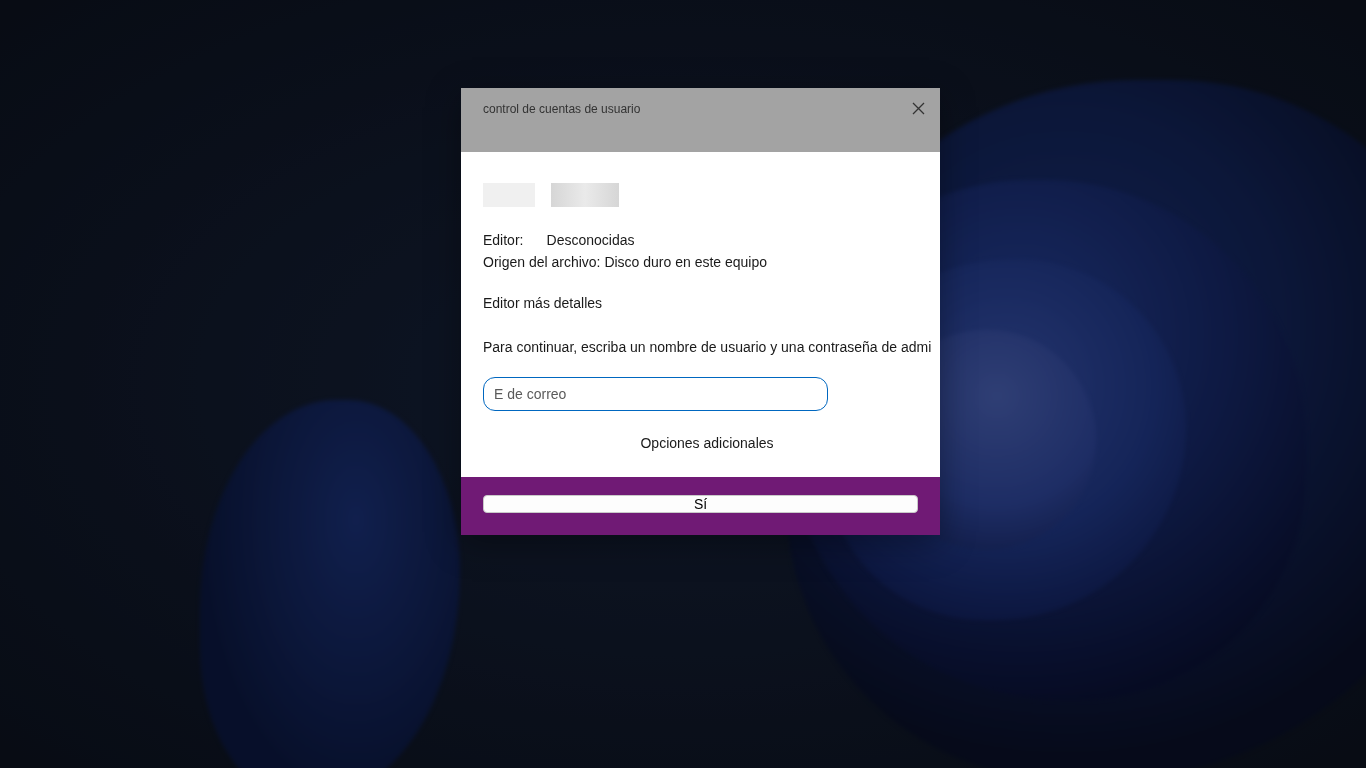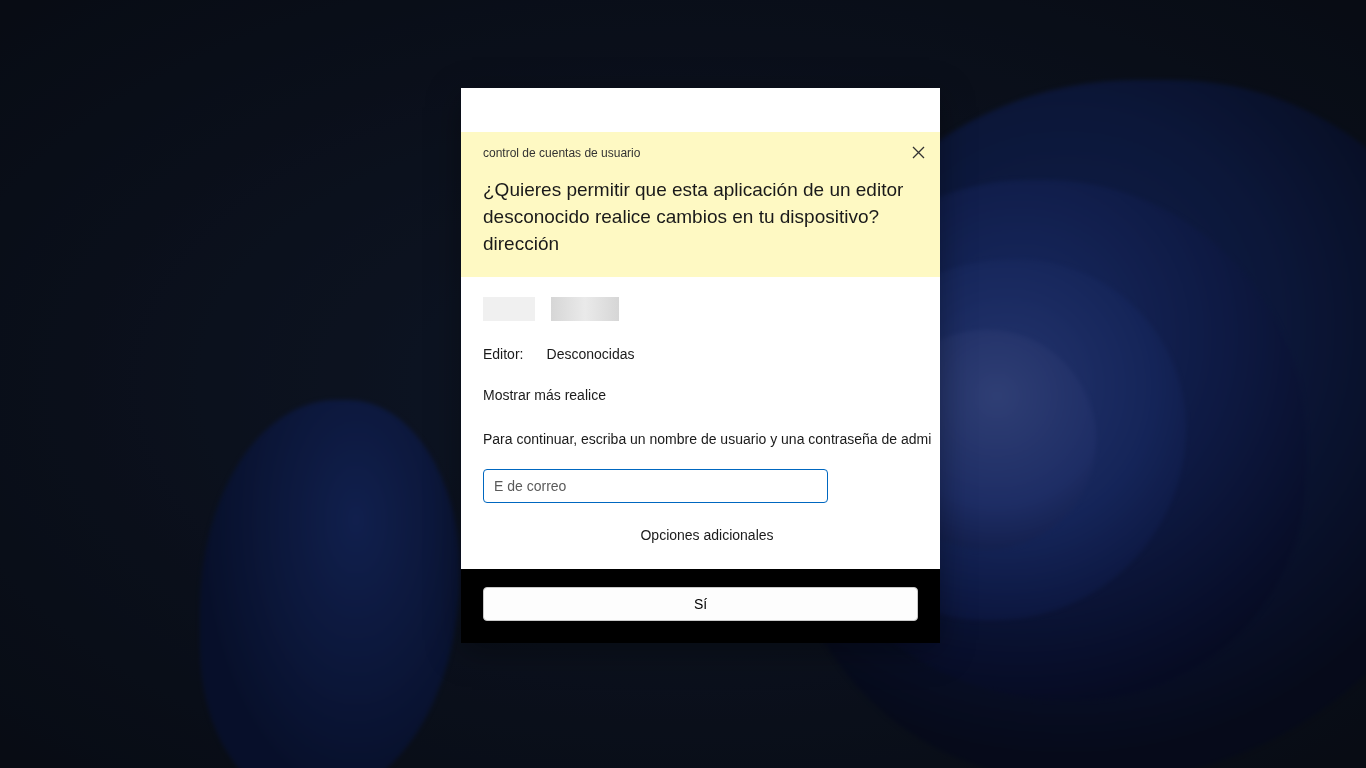--- a/index.html
+++ b/index.html
@@ -72,24 +72,23 @@
       position: absolute;
       left: 461px;
       top: 88px;
       width: 479px;
       background: #ffffff;
       box-shadow: 0 8px 32px rgba(0,0,0,0.35);
       font-size: 14px;
       color: #1a1a1a;
     }
     .uac-header {
-      background: #fef9c3;
+      background: #a3a3a3;
       padding: 14px 22px 20px 22px;
       position: relative;
-      margin-top: 44px;
     }
     .uac-title {
       font-size: 12px;
       color: #333;
       margin-bottom: 16px;
     }
     .uac-question {
       font-size: 19px;
       line-height: 27px;
       color: #1a1a1a;
@@ -109,20 +108,21 @@
       color: #333;
     }
     .close-btn svg {
       width: 13px;
       height: 13px;
     }
 
     .uac-body {
       padding: 20px 9px 26px 22px;
       background: #fff;
+      margin-top: 11px;
     }
     .redacted-row {
       display: flex;
       gap: 16px;
       margin-bottom: 22px;
     }
     .redacted-box-a {
       width: 52px;
       height: 24px;
       background: #f0f0f0;
@@ -153,21 +153,21 @@
       font-size: 14px;
       color: #1a1a1a;
       margin-bottom: 22px;
       white-space: nowrap;
       overflow: hidden;
     }
     .input-field {
       width: 345px;
       height: 34px;
       border: 1px solid #888;
-      border-radius: 4px;
+      border-radius: 12px;
       padding: 0 10px;
       font-size: 14px;
       font-family: inherit;
       color: #1a1a1a;
       outline: none;
       margin-bottom: 12px;
       display: block;
     }
     .input-field.focused {
       border-color: #0067c0;
@@ -177,24 +177,25 @@
     }
     .additional-options {
       margin-top: 24px;
       font-size: 14px;
       color: #1a1a1a;
       cursor: pointer;
       text-align: center;
     }
 
     .uac-footer {
-      background: #000000;
+      background: #701a75;
       padding: 18px 22px 22px 22px;
       display: flex;
       gap: 11px;
+      flex-direction: column;
     }
     .btn {
       flex: 1;
       height: 34px;
       border: 1px solid #c9c9c9;
       background: #fdfdfd;
       border-radius: 4px;
       font-size: 14px;
       font-family: inherit;
       cursor: pointer;
@@ -222,35 +223,35 @@
 
   <div class="uac-header">
     <div class="uac-title">control de cuentas de usuario</div>
     <div class="close-btn">
       <span>
         <svg viewBox="0 0 13 13">
             <path d="M1 1 L12 12 M12 1 L1 12" stroke="#333" stroke-width="1.3" fill="none"></path>
           </svg>
       </span>
     </div>
-    <div class="uac-question">¿Quieres permitir que esta aplicación de un editor desconocido realice cambios en tu dispositivo? dirección</div>
   </div>
 
   <div class="uac-body">
     <div class="redacted-row">
       <div class="redacted-box-a"></div>
       <div class="redacted-box-b"></div>
     </div>
 
     <div class="meta-line">
       <span class="label">Editor:</span>&nbsp;&nbsp;&nbsp;
       <span>Desconocidas</span>
     </div>
-
-    <span class="details-link">Mostrar más realice</span>
+    <div class="meta-line">Origen del archivo: Disco duro en este equipo</div>
+
+    <span class="details-link">Editor más detalles</span>
 
     <div class="instruction">Para continuar, escriba un nombre de usuario y una contraseña de administrador.</div>
 
     <input type="text" class="input-field focused" placeholder="E de correo" style="">
 
     <div class="additional-options">Opciones adicionales</div>
   </div>
 
   <div class="uac-footer">
     <button class="btn">Sí</button>

